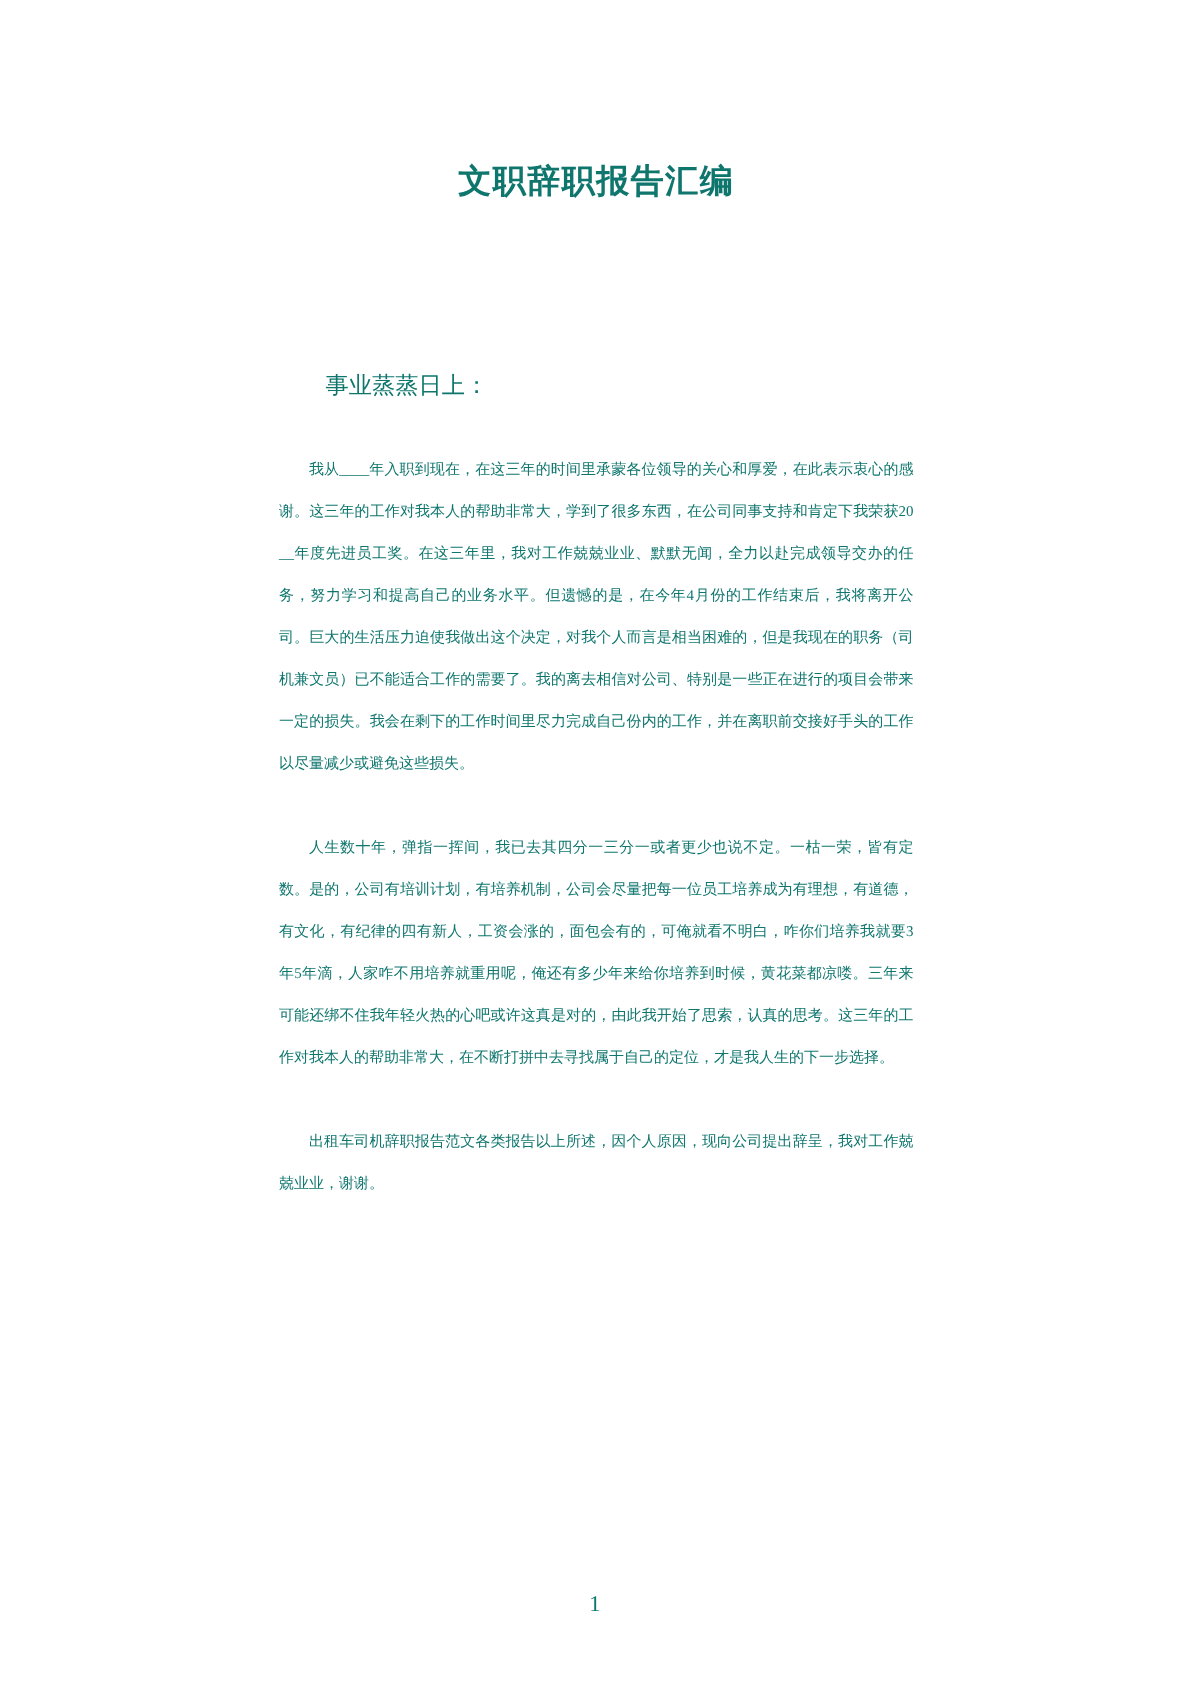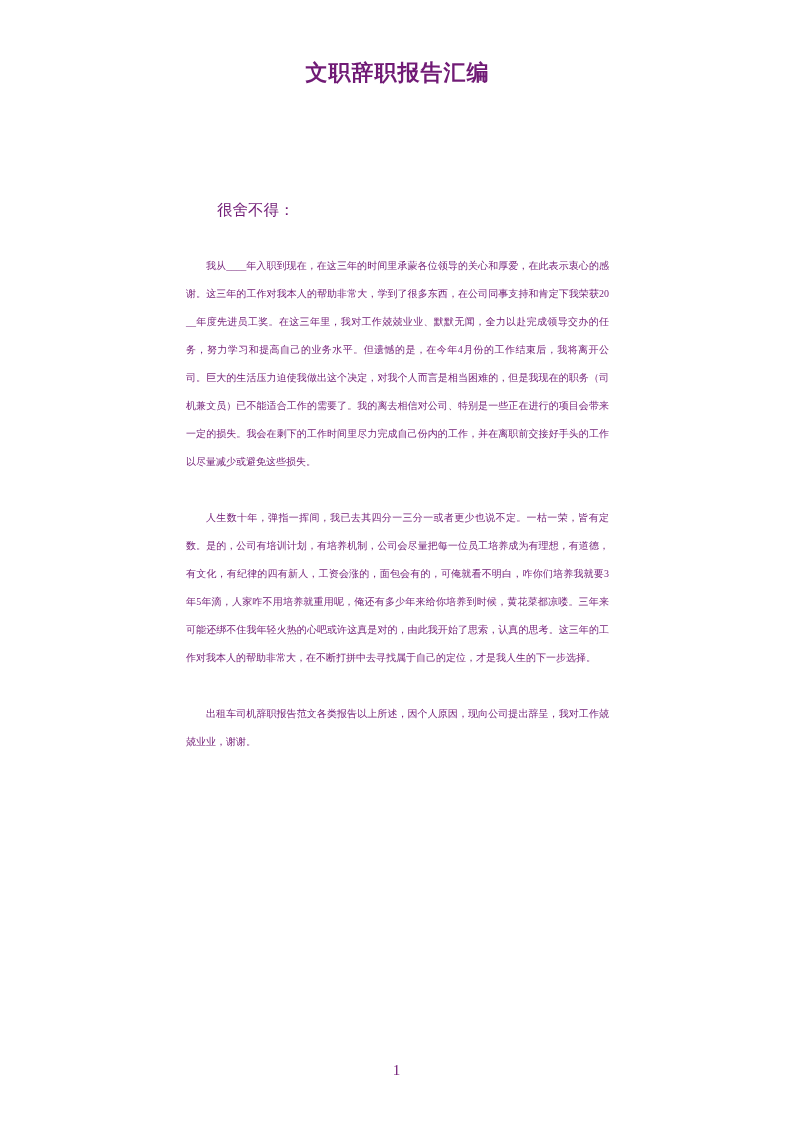--- a/index.html
+++ b/index.html
@@ -7,23 +7,23 @@
     padding: 0;
     background: #ffffff;
   }
   .page {
     position: relative;
     width: 633px;
     height: 1122px;
     margin: 0 auto;
     background: #ffffff;
     box-sizing: border-box;
-    padding: 58px 104px 40px 106px;
+    padding: 106px 104px 40px 106px;
     font-family: "Liberation Serif", "DejaVu Serif", serif;
-    color: #701a75;
+    color: #0f766e;
     overflow: hidden;
   }
   .doc-title {
     margin: 0 0 108px 0;
     text-align: center;
     font-size: 22px;
     font-weight: bold;
     letter-spacing: 1px;
     line-height: 30px;
   }
@@ -52,21 +52,21 @@
     line-height: 20px;
   }
 </style>
 </head>
 <body>
 
 <div class="page">
 
   <h1 class="doc-title">文职辞职报告汇编</h1>
 
-  <p class="doc-line">很舍不得：</p>
+  <p class="doc-line">事业蒸蒸日上：</p>
 
 
   <p class="doc-paragraph">我从____年入职到现在，在这三年的时间里承蒙各位领导的关心和厚爱，在此表示衷心的感谢。这三年的工作对我本人的帮助非常大，学到了很多东西，在公司同事支持和肯定下我荣获20__年度先进员工奖。在这三年里，我对工作兢兢业业、默默无闻，全力以赴完成领导交办的任务，努力学习和提高自己的业务水平。但遗憾的是，在今年4月份的工作结束后，我将离开公司。巨大的生活压力迫使我做出这个决定，对我个人而言是相当困难的，但是我现在的职务（司机兼文员）已不能适合工作的需要了。我的离去相信对公司、特别是一些正在进行的项目会带来一定的损失。我会在剩下的工作时间里尽力完成自己份内的工作，并在离职前交接好手头的工作以尽量减少或避免这些损失。</p>
 
   <p class="doc-paragraph">人生数十年，弹指一挥间，我已去其四分一三分一或者更少也说不定。一枯一荣，皆有定数。是的，公司有培训计划，有培养机制，公司会尽量把每一位员工培养成为有理想，有道德，有文化，有纪律的四有新人，工资会涨的，面包会有的，可俺就看不明白，咋你们培养我就要3年5年滴，人家咋不用培养就重用呢，俺还有多少年来给你培养到时候，黄花菜都凉喽。三年来可能还绑不住我年轻火热的心吧或许这真是对的，由此我开始了思索，认真的思考。这三年的工作对我本人的帮助非常大，在不断打拼中去寻找属于自己的定位，才是我人生的下一步选择。</p>
 
 
   <p class="doc-paragraph">出租车司机辞职报告范文各类报告以上所述，因个人原因，现向公司提出辞呈，我对工作兢兢业业，谢谢。</p>
 
   <div class="page-number">1</div>

